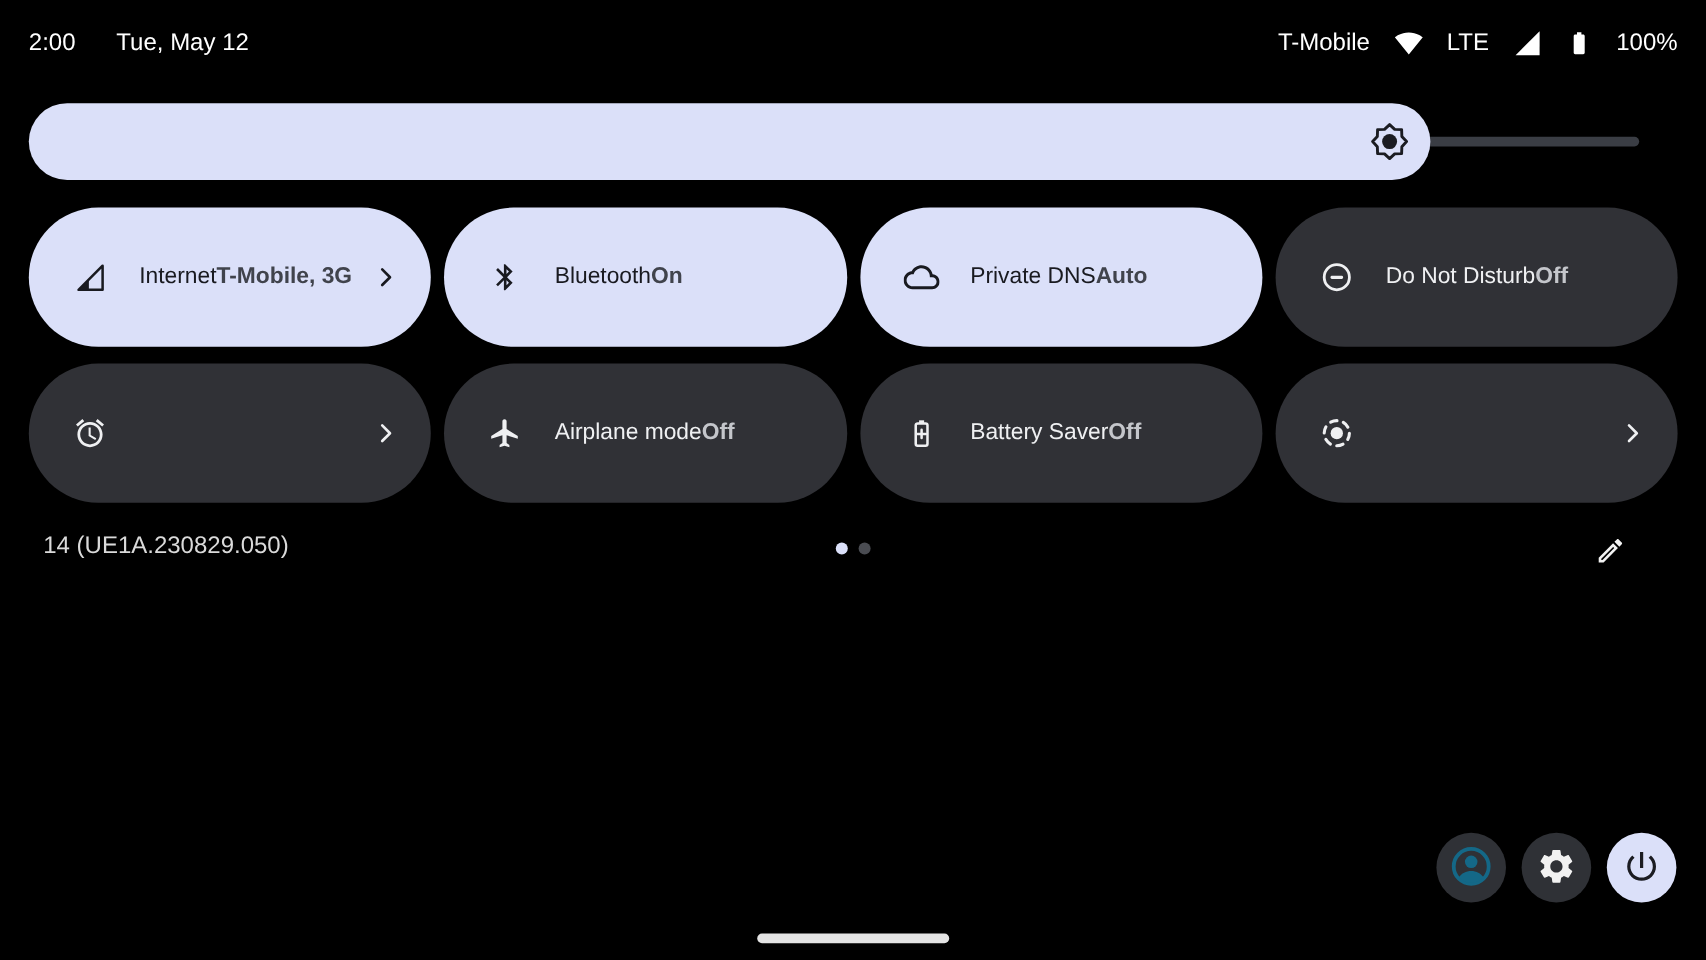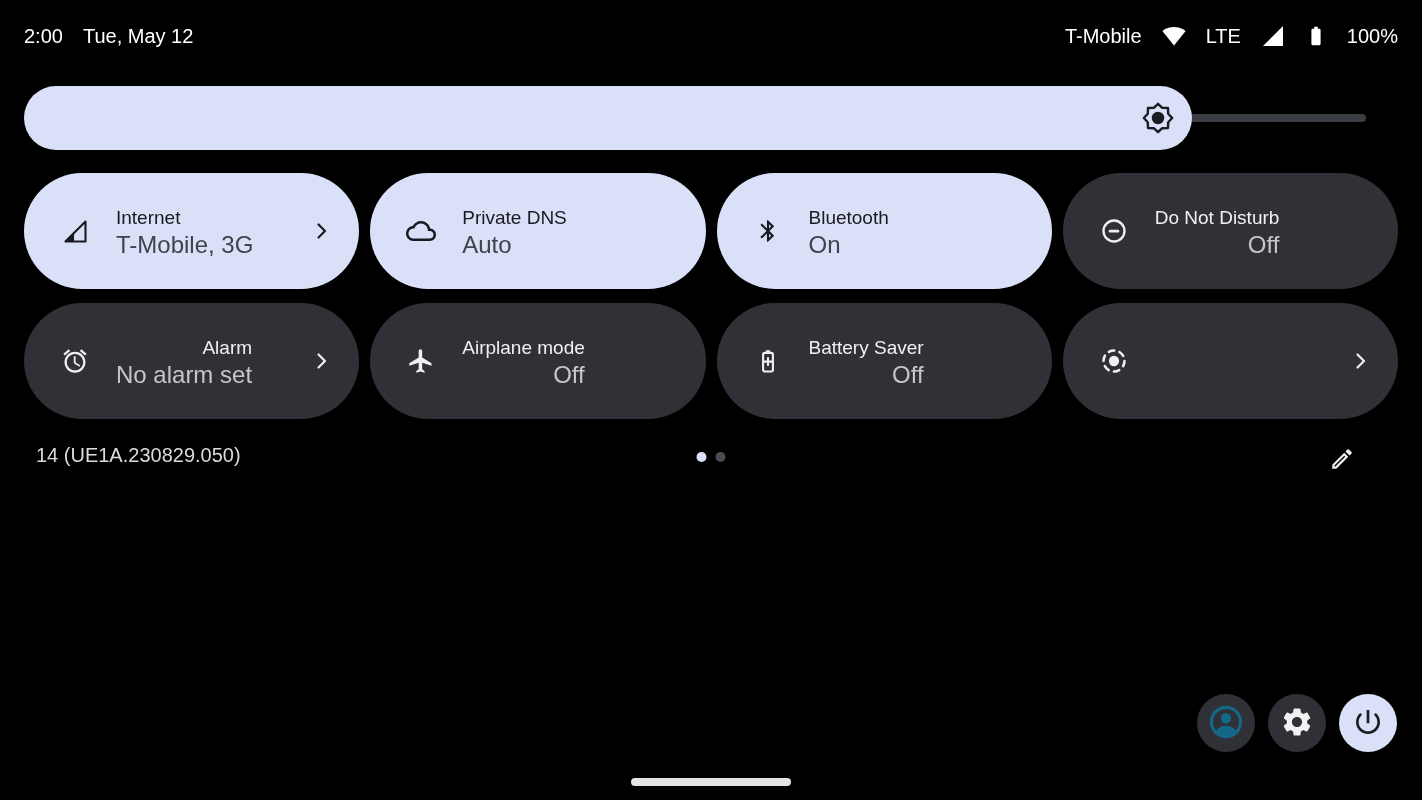--- a/index.html
+++ b/index.html
@@ -3,21 +3,21 @@
 <meta charset="utf-8">
 <style>
   * { margin:0; padding:0; box-sizing:border-box; }
   html,body { width:1422px; height:800px; background:#000; overflow:hidden;
               font-family:"Liberation Sans", sans-serif; }
   .stage { position:absolute; inset:0; width:1422px; height:800px; background:#000; }
 
   
   .statusbar { position:absolute; top:20px; left:24px; right:24px; height:32px;
                display:flex; align-items:center; color:#fff; font-size:20px; }
-  .sb-left { display:flex; align-items:flex-end; gap:20px; }
+  .sb-left { display:flex; align-items:flex-end; gap:34px; }
   .sb-right { margin-left:auto; display:flex; align-items:center; gap:20px; }
   .sb-icon { display:inline-flex; align-items:center; justify-content:center; }
 
   
   .brightness-row { position:absolute; top:86px; left:24px; width:1342px; height:64px; }
   .brightness-track { position:absolute; top:28px; left:0; right:0; height:8px;
                       background:#3a3d44; border-radius:4px; }
   .brightness-fill { position:absolute; top:0; left:0; height:64px; width:87%;
                      background:#dbe0f9; border-radius:32px;
                      display:flex; align-items:center; justify-content:flex-end; }
@@ -25,23 +25,23 @@
 
   
   .tiles { position:absolute; top:173px; left:24px; width:1374px;
            display:grid; grid-template-columns:repeat(4,1fr);
            grid-auto-rows:116px; gap:14px 11px; }
   .tile { border-radius:58px; display:flex; align-items:center;
           padding:0 26px 0 36px; cursor:pointer; }
   .tile.active { background:#dbe0f9; color:#191a20; }
   .tile.inactive { background:#303136; color:#eff0f2;text-align:right; }
   .t-icon { width:30px; display:inline-flex; justify-content:center; flex:0 0 30px; }
-  .t-text { display:flex; flex-direction:column; margin-left:26px; min-width:0; }
+  .t-text { display:flex; flex-direction:row; margin-left:26px; min-width:0; }
   .t-title { font-size:19px; font-weight:500; line-height:27px; white-space:nowrap; }
-  .t-sub { font-size:24px; font-weight:400; line-height:28px; white-space:nowrap; }
+  .t-sub { font-size:19px; font-weight:700; line-height:28px; white-space:nowrap; }
   .tile.active .t-sub { color:#40434c; }
   .tile.inactive .t-sub { color:#c4c6cb; }
   .t-chevron { margin-left:auto; display:inline-flex; }
 
   
   .footer { position:absolute; top:440px; left:24px; right:24px; height:34px; }
   .build { position:absolute; left:0; top:4px; color:#dadada; font-size:20px;margin-left:12px; }
   .dots { position:absolute; left:50%; transform:translateX(-50%); top:12px;
           display:flex; gap:9px; }
   .dot { width:10px; height:10px; border-radius:50%; }
@@ -121,64 +121,60 @@
       </span>
       <span class="t-chevron">
         <svg width="24" height="24" viewBox="0 0 24 24">
             <polyline points="9.5,5.5 16,12 9.5,18.5" fill="none" stroke="#191a20" stroke-width="2.2" stroke-linecap="round" stroke-linejoin="round"></polyline>
           </svg>
       </span>
     </div>
 
     <div class="tile active">
       <span class="t-icon">
+        <svg width="26" height="26" viewBox="0 0 24 24">
+            <path fill="#191a20" d="M17.71 7.71L12 2h-1v7.59L6.41 5 5 6.41 10.59 12 5 17.59 6.41 19 11 14.41V22h1l5.71-5.71-4.3-4.29 4.3-4.29zM13 5.83l1.88 1.88L13 9.59V5.83zm1.88 10.46L13 18.17v-3.76l1.88 1.88z"></path>
+          </svg>
+      </span>
+      <span class="t-text">
+        <span class="t-title">Bluetooth</span>
+        <span class="t-sub">On</span>
+      </span>
+    </div>
+
+    <div class="tile active">
+      <span class="t-icon">
         <svg width="30" height="30" viewBox="0 0 24 24">
             <path fill="#191a20" d="M19.35 10.04C18.67 6.59 15.64 4 12 4 9.11 4 6.6 5.64 5.35 8.04 2.34 8.36 0 10.91 0 14c0 3.31 2.69 6 6 6h13c2.76 0 5-2.24 5-5 0-2.64-2.05-4.78-4.65-4.96zM19 18H6c-2.21 0-4-1.79-4-4s1.79-4 4-4h.71C7.37 7.69 9.48 6 12 6c3.04 0 5.5 2.46 5.5 5.5v.5H19c1.66 0 3 1.34 3 3s-1.34 3-3 3z"></path>
           </svg>
       </span>
       <span class="t-text">
         <span class="t-title">Private DNS</span>
         <span class="t-sub">Auto</span>
       </span>
     </div>
 
-    <div class="tile active">
-      <span class="t-icon">
-        <svg width="26" height="26" viewBox="0 0 24 24">
-            <path fill="#191a20" d="M17.71 7.71L12 2h-1v7.59L6.41 5 5 6.41 10.59 12 5 17.59 6.41 19 11 14.41V22h1l5.71-5.71-4.3-4.29 4.3-4.29zM13 5.83l1.88 1.88L13 9.59V5.83zm1.88 10.46L13 18.17v-3.76l1.88 1.88z"></path>
-          </svg>
-      </span>
-      <span class="t-text">
-        <span class="t-title">Bluetooth</span>
-        <span class="t-sub">On</span>
-      </span>
-    </div>
-
     <div class="tile inactive">
       <span class="t-icon">
         <svg width="28" height="28" viewBox="0 0 24 24">
           <circle cx="12" cy="12" r="9" fill="none" stroke="#eff0f2" stroke-width="2"></circle>
           <rect x="7.5" y="11" width="9" height="2.2" rx="1" fill="#eff0f2"></rect>
         </svg>
       </span>
       <span class="t-text">
         <span class="t-title">Do Not Disturb</span>
         <span class="t-sub">Off</span>
       </span>
     </div>
 
     <div class="tile inactive">
       <span class="t-icon">
         <svg width="28" height="28" viewBox="0 0 24 24">
             <path fill="#eff0f2" d="M22 5.72l-4.6-3.86-1.29 1.53 4.6 3.86L22 5.72zM7.88 3.39L6.6 1.86 2 5.71l1.29 1.53 4.59-3.85zM12.5 8H11v6l4.75 2.85.75-1.23-4-2.37V8zM12 4c-4.97 0-9 4.03-9 9s4.02 9 9 9c4.97 0 9-4.03 9-9s-4.03-9-9-9zm0 16c-3.87 0-7-3.13-7-7s3.13-7 7-7 7 3.13 7 7-3.13 7-7 7z"></path>
           </svg>
-      </span>
-      <span class="t-text">
-        <span class="t-title">Alarm</span>
-        <span class="t-sub">No alarm set</span>
       </span>
       <span class="t-chevron">
         <svg width="24" height="24" viewBox="0 0 24 24">
             <polyline points="9.5,5.5 16,12 9.5,18.5" fill="none" stroke="#eff0f2" stroke-width="2.2" stroke-linecap="round" stroke-linejoin="round"></polyline>
           </svg>
       </span>
     </div>
 
     <div class="tile inactive">
       <span class="t-icon">

